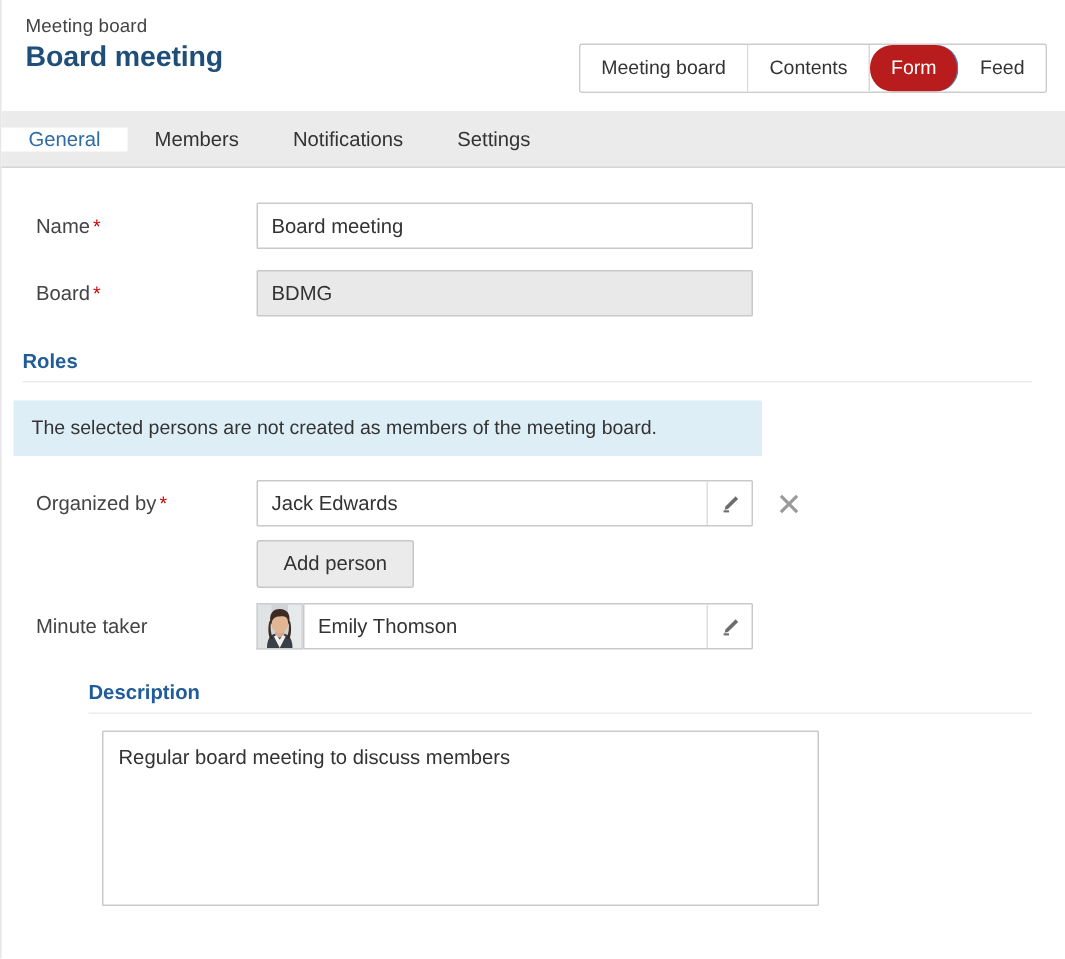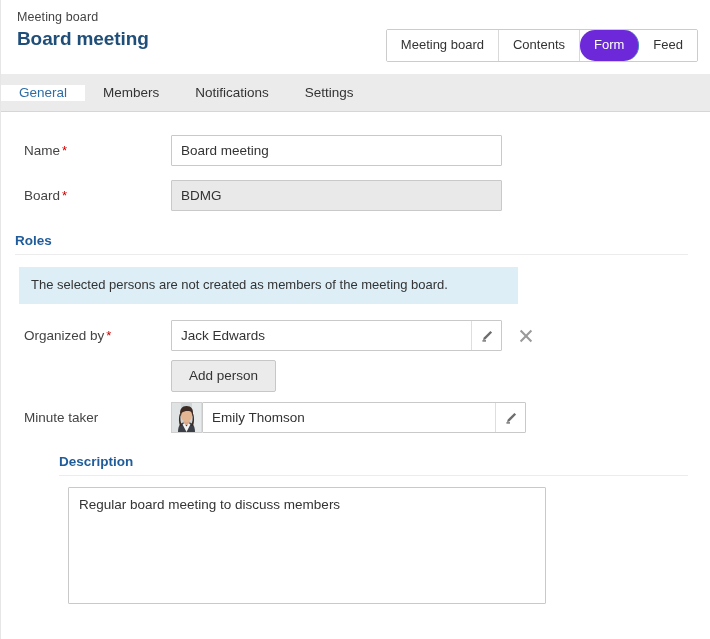--- a/index.html
+++ b/index.html
@@ -60,21 +60,21 @@
     background: #ffffff;
     padding: 7px 14px 8px 14px;
     border-right: 1px solid #d9d9d9;
     line-height: 16px;
     white-space: nowrap;
     cursor: pointer;
     user-select: none;
   }
   .view-btn:last-child { border-right: none; }
   .view-btn.active {
-    background: #6d28d9;
+    background: #b91c1c;
     color: #ffffff;
     border-right-color: #4a7ebb;
     border-radius: 15px;
   }
 
   
   .tabstrip {
     position: relative;
     height: 37px;
     background: #ebebeb;
@@ -152,21 +152,21 @@
     padding-bottom: 6px;
   }
   .section-rule {
     height: 1px;
     background: #ececec;
     margin-left: 14px;
     margin-right: 10px;
   }
 
   .info-banner {
-    margin: 12px 0 0 18px;
+    margin: 12px 0 0 8px;
     width: 499px;
     box-sizing: border-box;
     background: #ddeef7;
     color: #333333;
     font-size: 13px;
     padding: 10px 12px 11px 12px;
     line-height: 16px;
   }
 
   
@@ -192,21 +192,21 @@
     height: 31px;
     border: 1px solid #c9c9c9;
     background: #ffffff;
     display: flex;
     align-items: center;
     padding: 0 34px 0 9px;
     font-size: 13.5px;
     color: #333333;
     border-radius: 1px;
   }
-  .person-input.with-avatar { width: 324px; }
+  .person-input.with-avatar { width: 300px; }
   .edit-btn {
     position: absolute;
     right: 0;
     top: 0;
     width: 29px;
     height: 29px;
     border-left: 1px solid #dedede;
     display: flex;
     align-items: center;
     justify-content: center;

